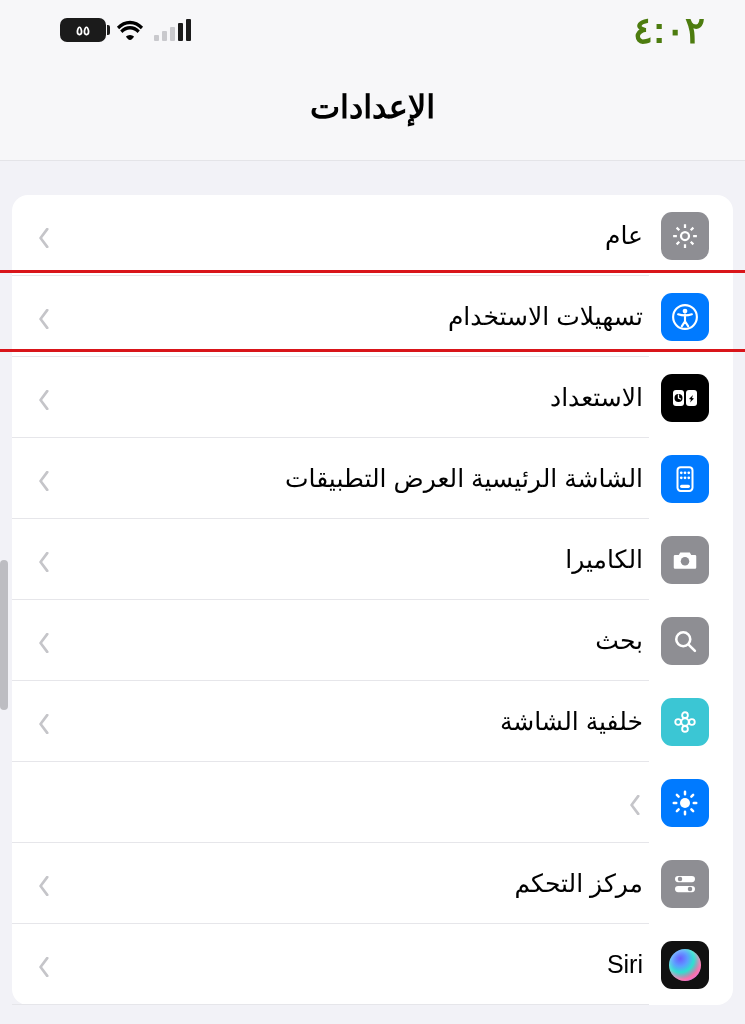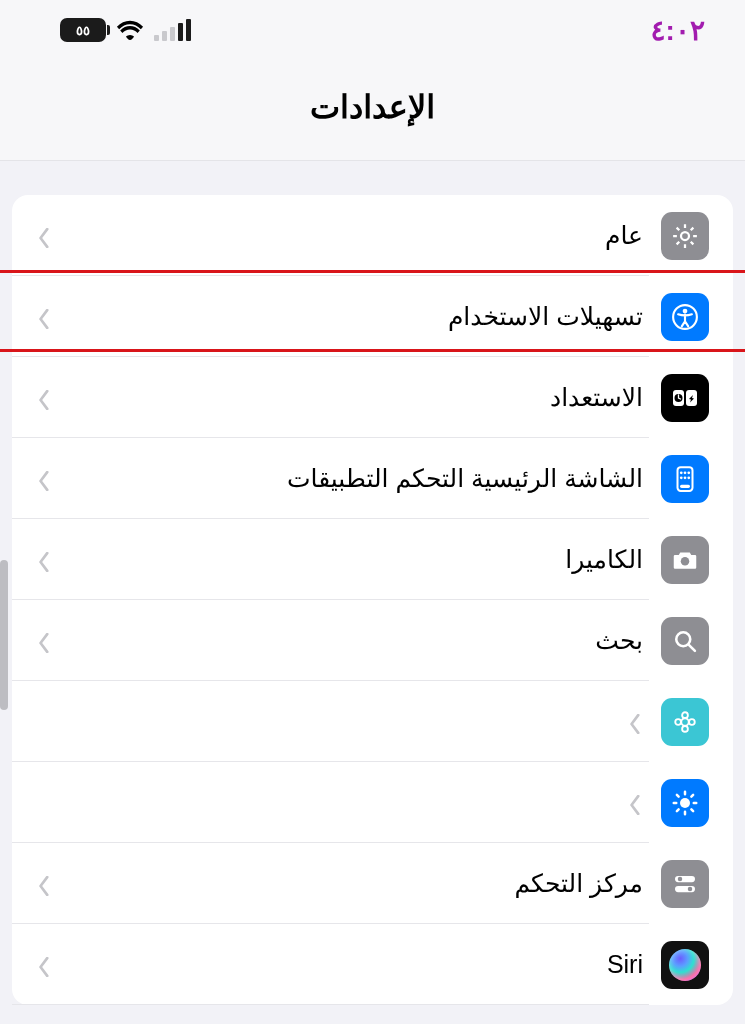--- a/index.html
+++ b/index.html
@@ -46,21 +46,21 @@
     border-radius:0 2px 2px 0;
   }
   .wifi-icon svg { display:block; }
   .signal-bars { display:flex; align-items:flex-end; gap:3px; height:22px; }
   .signal-bars span{ width:5px; background:#c9c9cd; border-radius:1px; }
   .signal-bars span:nth-child(1){height:6px;}
   .signal-bars span:nth-child(2){height:10px;}
   .signal-bars span:nth-child(3){height:14px;}
   .signal-bars span:nth-child(4){height:18px; background:#1b1b1b;}
   .signal-bars span:nth-child(5){height:22px; background:#1b1b1b;}
-  .clock { font-size: 28px; font-weight: 700; color:#a21caf; letter-spacing: 0.5px;}
+  .clock { font-size: 37px; font-weight: 700; color:#4d7c0f; letter-spacing: 0.5px;}
 
   
   .title-area{
     background:#f7f7f9;
     padding: 28px 0 34px;
     text-align:center;
     border-bottom: 1px solid #e4e4e8;
   }
   .title-area h1{
     font-size: 32px;
@@ -241,21 +241,21 @@
             <rect x="6" y="2.5" width="12" height="19" rx="2.5" stroke="#fff" stroke-width="1.6"></rect>
             <circle cx="9" cy="7" r="1.1" fill="#fff"></circle>
             <circle cx="12" cy="7" r="1.1" fill="#fff"></circle>
             <circle cx="15" cy="7" r="1.1" fill="#fff"></circle>
             <circle cx="9" cy="11" r="1.1" fill="#fff"></circle>
             <circle cx="12" cy="11" r="1.1" fill="#fff"></circle>
             <circle cx="15" cy="11" r="1.1" fill="#fff"></circle>
             <rect x="8" y="16.5" width="8" height="2.6" rx="1.3" fill="#fff"></rect>
           </svg>
       </div>
-      <div class="label">الشاشة الرئيسية التحكم التطبيقات</div>
+      <div class="label">الشاشة الرئيسية العرض التطبيقات</div>
       <span class="chev">
           <svg width="14" height="20" viewBox="0 0 10 18">
             <path d="M7 1 1 9l6 8" stroke="#c5c5c9" stroke-width="2.4" fill="none" stroke-linecap="round" stroke-linejoin="round"></path>
           </svg>
         </span>
       <div class="sep"></div>
     </div>
 
     <div class="row">
       <div class="app-icon bg-gray">
@@ -292,20 +292,21 @@
     <div class="row">
       <div class="app-icon bg-teal">
         <svg width="30" height="30" viewBox="0 0 24 24" fill="none">
             <circle cx="12" cy="12" r="3" stroke="#fff" stroke-width="1.5"></circle>
             <circle cx="12" cy="6.5" r="2.3" stroke="#fff" stroke-width="1.5"></circle>
             <circle cx="12" cy="17.5" r="2.3" stroke="#fff" stroke-width="1.5"></circle>
             <circle cx="6.5" cy="12" r="2.3" stroke="#fff" stroke-width="1.5"></circle>
             <circle cx="17.5" cy="12" r="2.3" stroke="#fff" stroke-width="1.5"></circle>
           </svg>
       </div>
+      <div class="label">خلفية الشاشة</div>
       <span class="chev">
           <svg width="14" height="20" viewBox="0 0 10 18">
             <path d="M7 1 1 9l6 8" stroke="#c5c5c9" stroke-width="2.4" fill="none" stroke-linecap="round" stroke-linejoin="round"></path>
           </svg>
         </span>
       <div class="sep"></div>
     </div>
 
     <div class="row">
       <div class="app-icon bg-blue">

